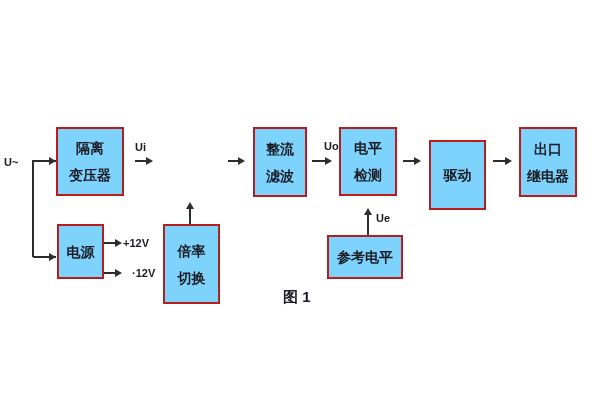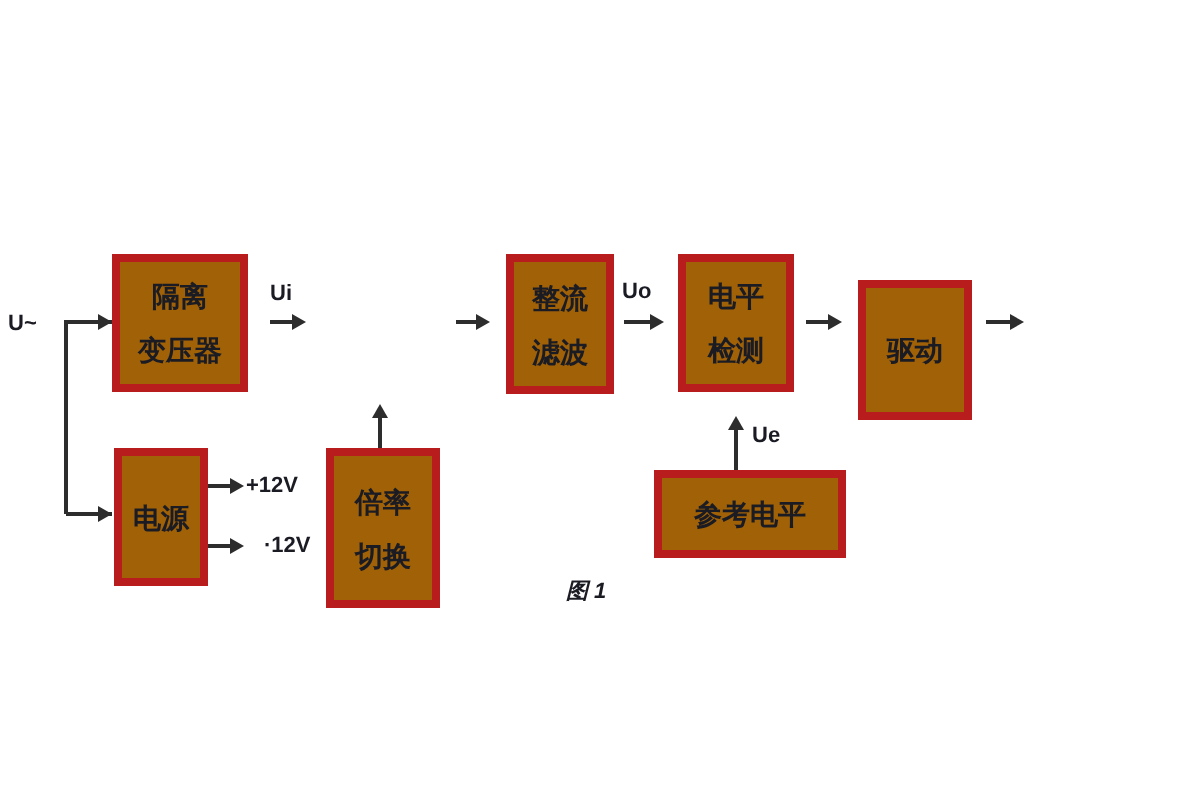--- a/index.html
+++ b/index.html
@@ -1,38 +1,38 @@
 <!DOCTYPE html>
 <html><head>
 <meta charset="utf-8">
 <style>
   html,body{margin:0;padding:0;background:#ffffff;}
   .stage{
     position:relative;width:600px;height:400px;background:#ffffff;overflow:hidden;
     font-family:"Liberation Sans","DejaVu Sans",sans-serif;color:#1b1b24;
   }
   .box{
-    position:absolute;box-sizing:border-box;border:4px solid #b91c1c;background:#a16207;
+    position:absolute;box-sizing:border-box;border:2px solid #b91c1c;background:#7dd3fc;
     display:flex;flex-direction:column;align-items:center;justify-content:center;
     row-gap:13px;font-size:14px;font-weight:600;line-height:14px;white-space:nowrap;
   }
   .lbl{position:absolute;font-size:11px;font-weight:600;line-height:15px;white-space:nowrap;}
   .hline{position:absolute;height:2px;background:#2d2d2d;}
   .vline{position:absolute;width:2px;background:#2d2d2d;}
   .ar{ 
     position:absolute;width:0;height:0;
     border-top:4px solid transparent;border-bottom:4px solid transparent;
     border-left:7px solid #2d2d2d;
   }
   .au{ 
     position:absolute;width:0;height:0;
     border-left:4px solid transparent;border-right:4px solid transparent;
     border-bottom:7px solid #2d2d2d;
   }
-  .caption{position:absolute;font-size:11px;font-weight:600;font-style:italic;}
+  .caption{position:absolute;font-size:15px;font-weight:600;}
 </style>
 </head>
 <body>
 
 <div class="stage">
 
   <div class="box" style="left:56px;top:127px;width:68px;height:69px">
     <span>隔离</span>
     <span>变压器</span>
   </div>
@@ -45,37 +45,41 @@
 
   <div class="box" style="left:339px;top:127px;width:58px;height:69px">
     <span>电平</span>
     <span>检测</span>
   </div>
 
   <div class="box" style="left:429px;top:140px;width:57px;height:70px">
     <span>驱动</span>
   </div>
 
+  <div class="box" style="left:519px;top:127px;width:58px;height:70px">
+    <span>出口</span>
+    <span>继电器</span>
+  </div>
 
-  <div class="box" style="left:57px;top:224px;width:47px;height:69px">
+  <div class="box" style="left:57px;top:224px;width:47px;height:55px">
     <span>电源</span>
   </div>
 
   <div class="box" style="left:163px;top:224px;width:57px;height:80px">
     <span>倍率</span>
     <span>切换</span>
   </div>
 
-  <div class="box" style="left:327px;top:235px;width:96px;height:44px">
+  <div class="box" style="left:327px;top:235px;width:76px;height:44px">
     <span>参考电平</span>
   </div>
 
   <div class="lbl" style="left:4px;top:155px">U~</div>
   <div class="lbl" style="left:135px;top:140px">Ui</div>
-  <div class="lbl" style="left:311px;top:139px">Uo</div>
+  <div class="lbl" style="left:324px;top:139px">Uo</div>
   <div class="lbl" style="left:376px;top:211px">Ue</div>
   <div class="lbl" style="left:123px;top:236px">+12V</div>
   <div class="lbl" style="left:132px;top:266px">·12V</div>
 
   <div class="hline" style="left:33px;top:160px;width:23px"></div>
   <div class="ar" style="left:49px;top:157px"></div>
   <div class="vline" style="left:32px;top:160px;height:97px"></div>
   <div class="hline" style="left:33px;top:256px;width:23px"></div>
   <div class="ar" style="left:49px;top:253px"></div>
 

